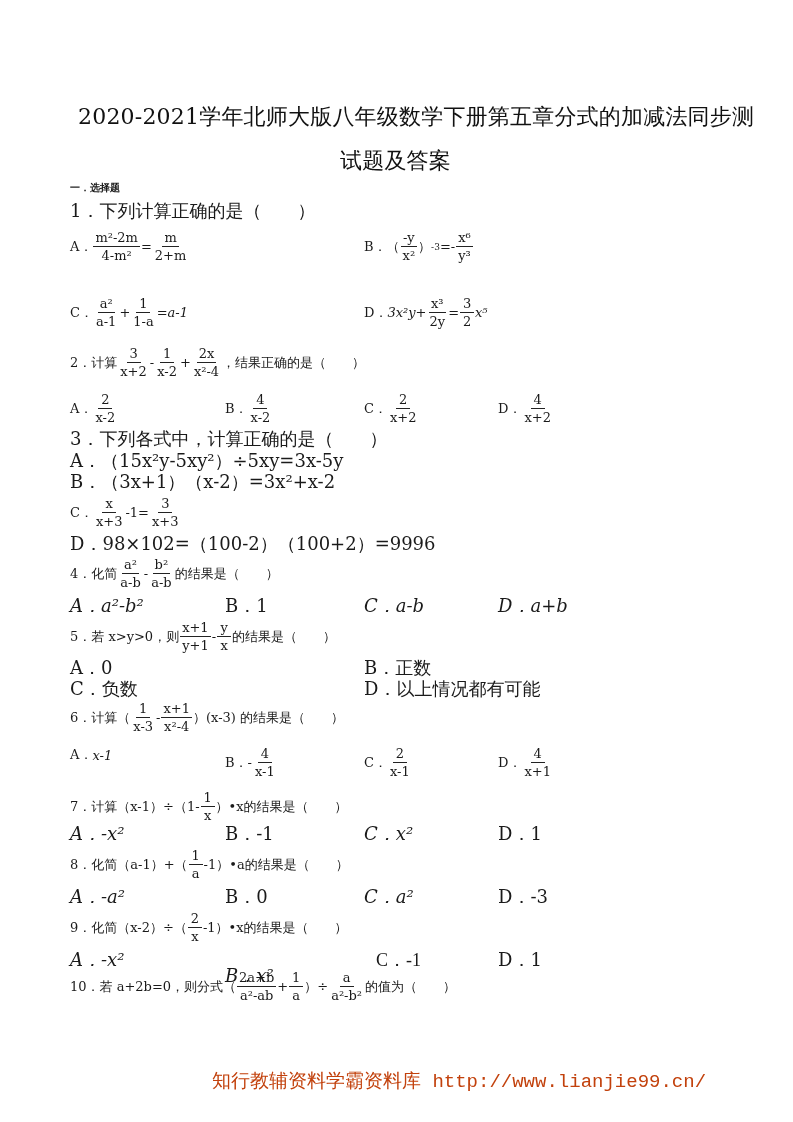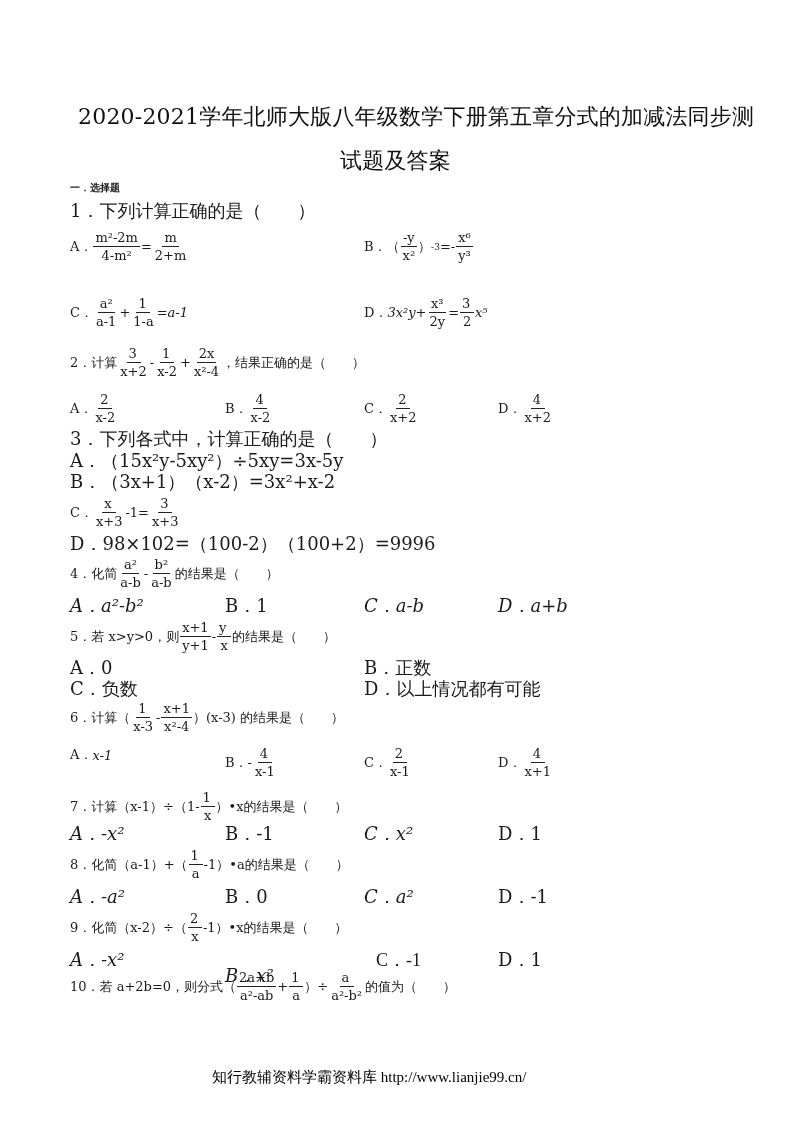--- a/index.html
+++ b/index.html
@@ -4,26 +4,26 @@
 <style>
   html, body { margin:0; padding:0; background:#ffffff; }
   body { width:793px; height:1122px; position:relative; overflow:hidden;
          font-family:"DejaVu Serif","Liberation Serif",serif; color:#1a1a1a; }
   .abs { position:absolute; white-space:nowrap; }
   .title { font-size:22px; font-weight:normal; letter-spacing:0.2px; color:#111; }
   .sec { font-size:10px; font-weight:bold; }
   .t { font-size:18px; line-height:16px; }
   .frac { display:inline-flex; flex-direction:column; align-items:center; vertical-align:middle;
           margin:0 1px; font-size:13px; line-height:15px; }
-  .frac .num { padding:0 2px 1px 2px; border-bottom:1px solid #222; min-width:10px; }
+  .frac .num { padding:0 2px 1px 2px; border-bottom:1px solid #222; min-width:10px; text-align:center; }
   .frac .den { padding:1px 2px 0 2px; text-align:center; }
   .it { font-style:italic; }
   sup { font-size:9px; line-height:0; vertical-align:0.6em; }
   .opt { position:absolute; display:flex; align-items:center; font-size:13px; white-space:nowrap; }
-  .footer { font-family:Liberation Serif, serif; font-size:15px; color:#000000; }
+  .footer { font-family:Liberation Mono, monospace; font-size:19px; color:#c2410c; }
 </style>
 </head>
 <body>
 
 <div class="abs title" style="left:78px; top:102px;">2020-2021学年北师大版八年级数学下册第五章分式的加减法同步测</div>
 <div class="abs title" style="left:340px; top:146px;">试题及答案</div>
 
 <div class="abs sec" style="left:70px; top:181px;">一．选择题</div>
 
 <div class="abs t" style="left:70px; top:203px;">1．下列计算正确的是（　　）</div>
@@ -244,21 +244,21 @@
   <span>8．化简（a-1）+（</span>
   <span class="frac">
       <span class="num">1</span>
       <span class="den">a</span>
     </span>
   <span>-1）•a的结果是（　　）</span>
 </div>
 <div class="abs t it" style="left:70px; top:889px;">A．-a²</div>
 <div class="abs t" style="left:225px; top:889px;">B．0</div>
 <div class="abs t it" style="left:364px; top:889px;">C．a²</div>
-<div class="abs t" style="left:498px; top:889px;">D．-1</div>
+<div class="abs t" style="left:498px; top:889px;">D．-3</div>
 
 <div class="opt" style="left:70px; top:911px;">
   <span>9．化简（x-2）÷（</span>
   <span class="frac">
       <span class="num">2</span>
       <span class="den">x</span>
     </span>
   <span>-1）•x的结果是（　　）</span>
 </div>
 <div class="abs t it" style="left:70px; top:952px;">A．-x²</div>

